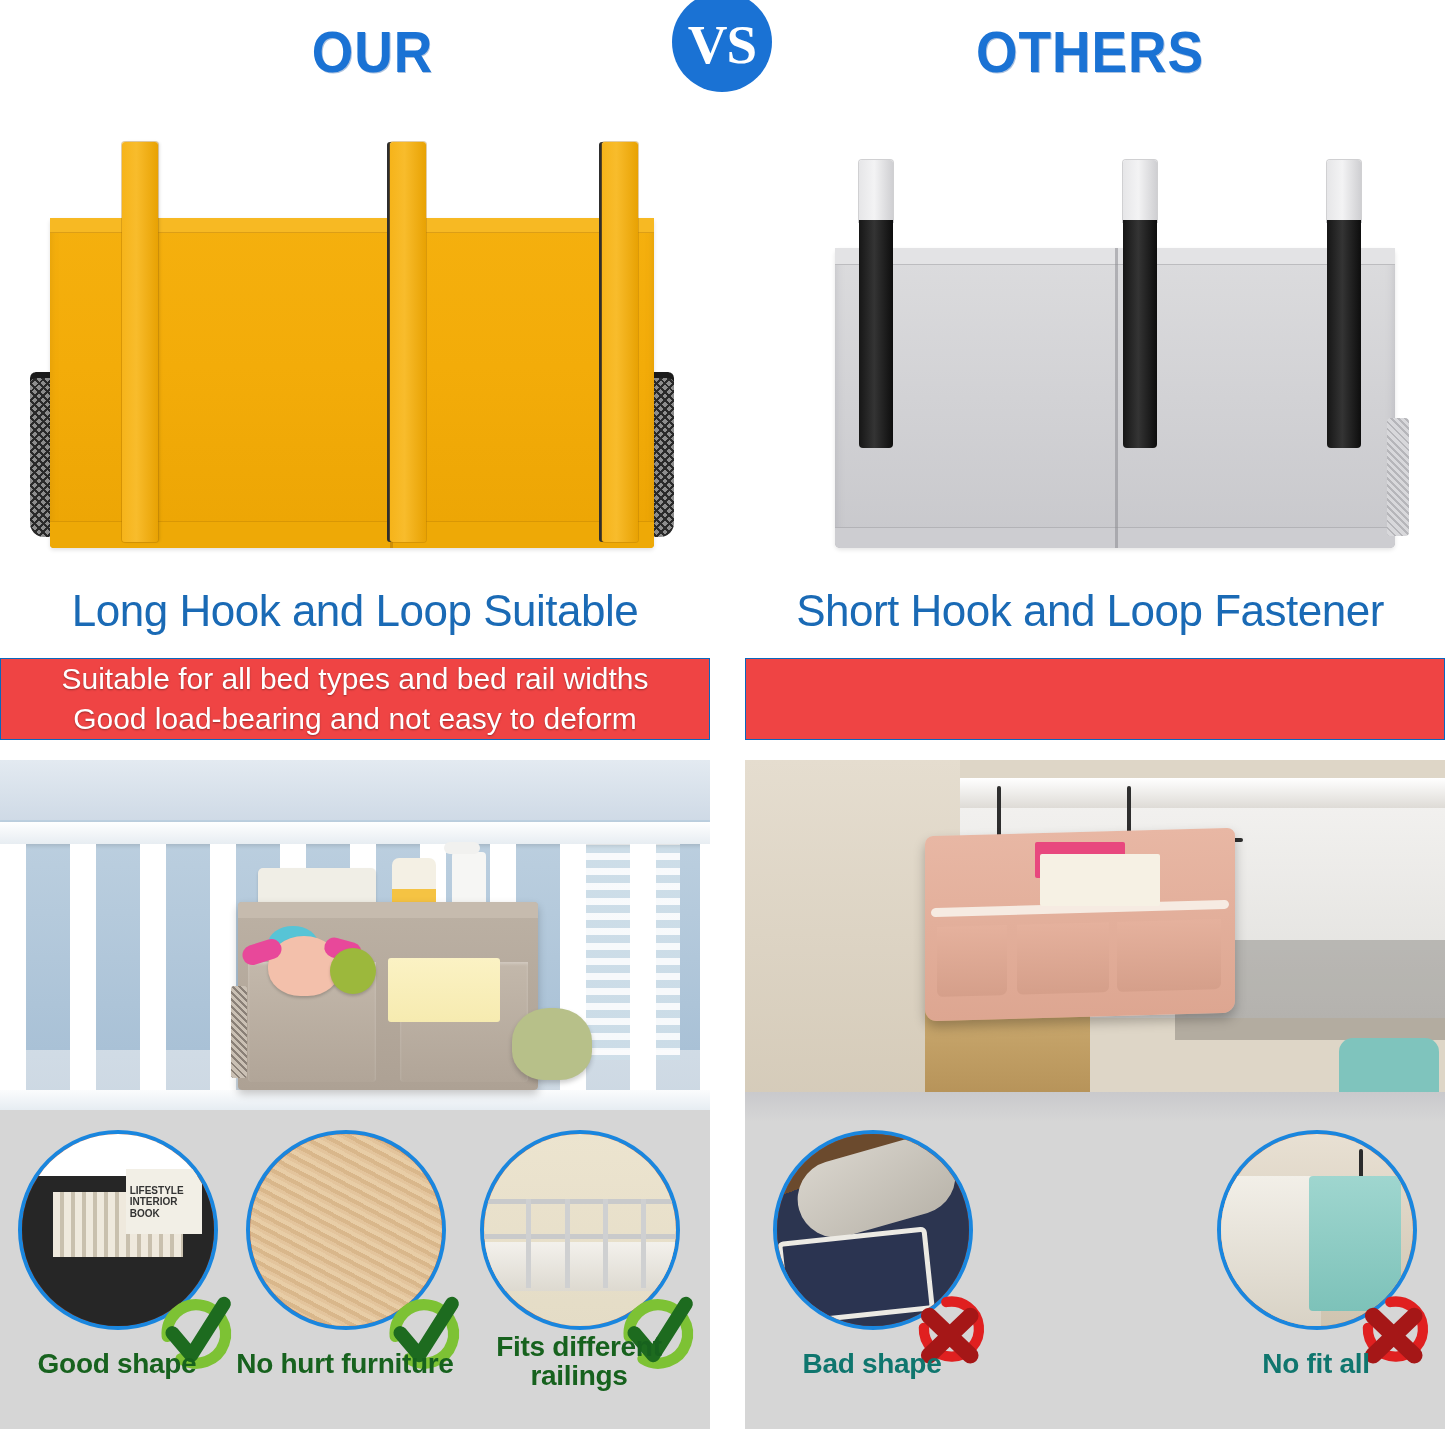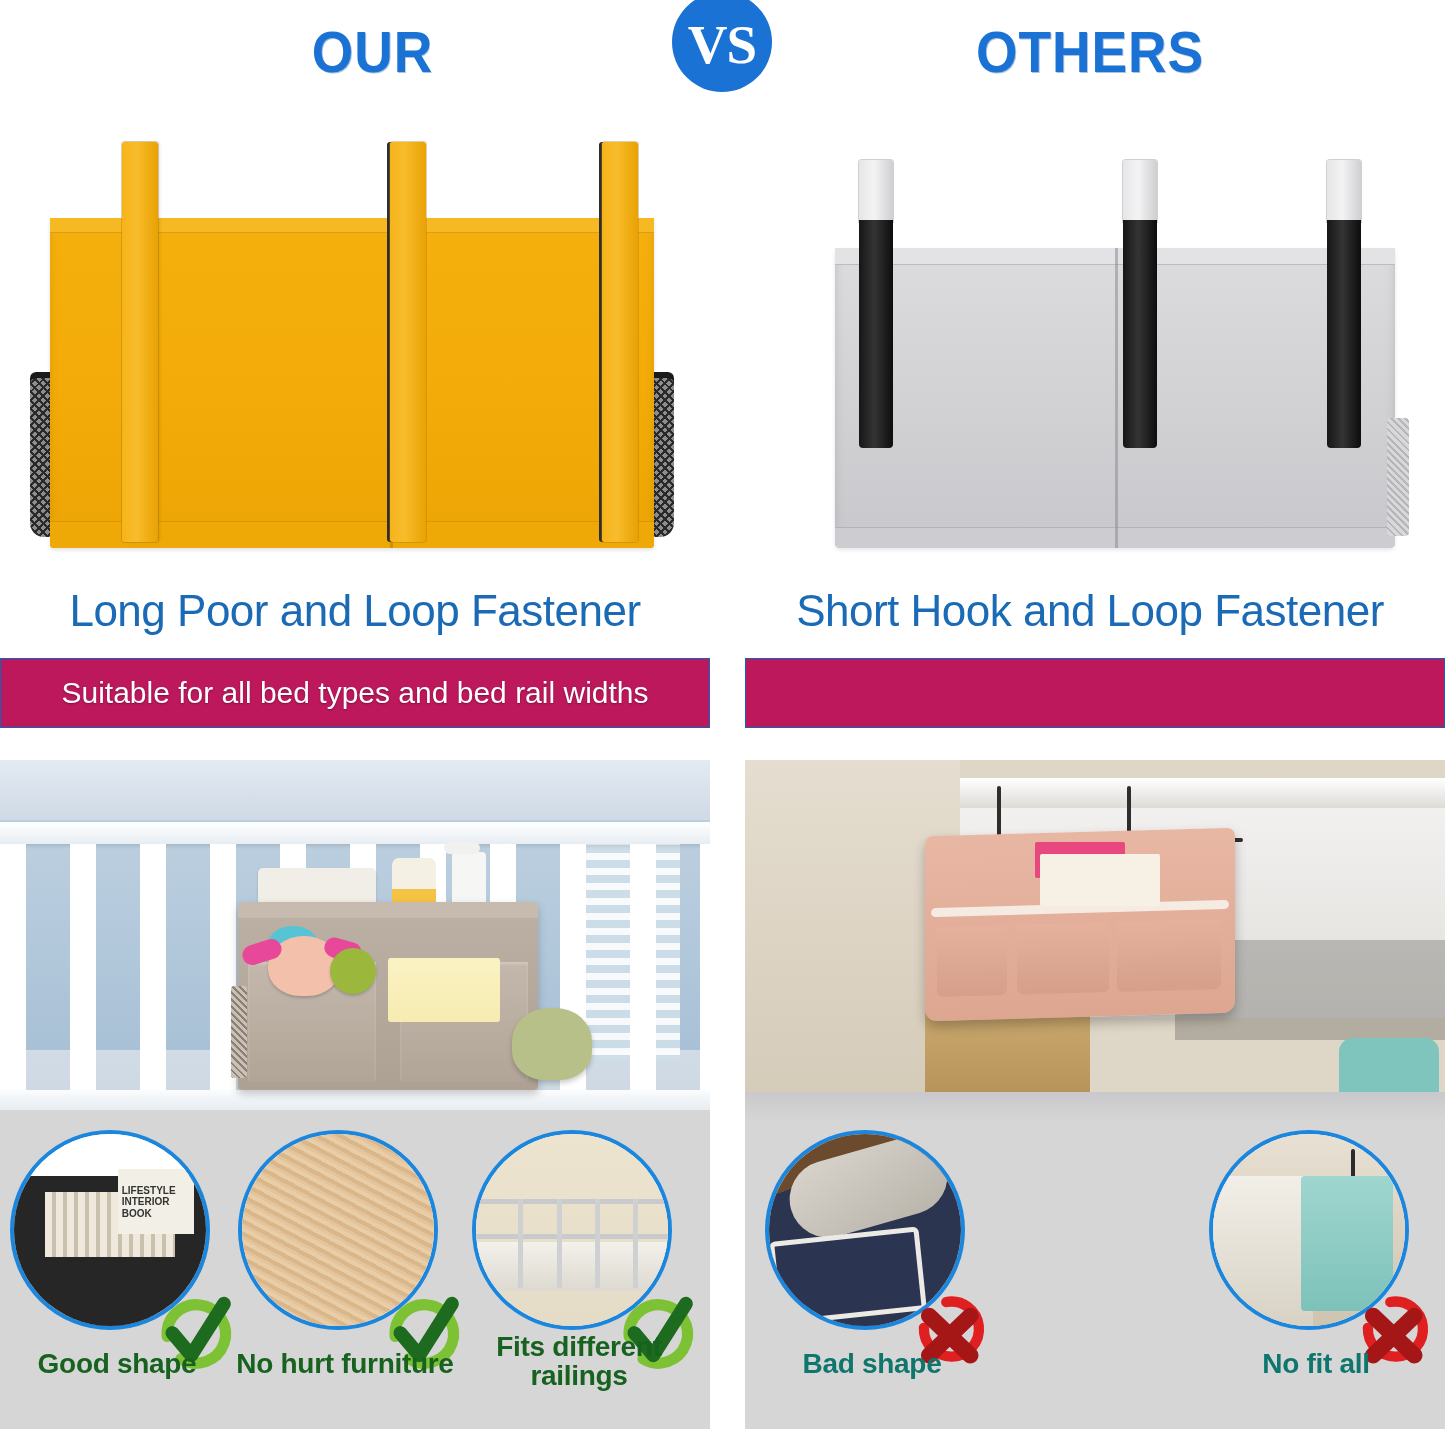--- a/index.html
+++ b/index.html
@@ -131,22 +131,22 @@
   .fast-cap {
     position:absolute; top:586px; height:56px;
     font-size:44px; color:#1a6ab5; text-align:center;
     letter-spacing:-0.5px; white-space:nowrap;
   }
   .fast-cap.left  { left:0px;   width:710px; }
   .fast-cap.right { left:735px; width:710px; }
 
   
   .banner {
-    position:absolute; top:658px; height:70px;
-    background:#be185d; color:#ffffff;
+    position:absolute; top:658px; height:82px;
+    background:#ef4444; color:#ffffff;
     display:flex; flex-direction:column; align-items:center; justify-content:center;
     font-size:30px; line-height:1.34; text-align:center;
     text-shadow:0 1px 2px rgba(0,0,0,.35);
     border:1px solid #0967bd;
   }
   .banner.left  { left:0px;   width:710px; }
   .banner.right { left:745px; width:700px; }
 
   
   .scene { position:absolute; top:760px; height:362px; overflow:hidden; }
@@ -256,23 +256,23 @@
 
   .co-item { position:absolute; top:8px; width:222px; height:290px; }
   .co-item.i1 { left:6px; }
   .co-item.i2 { left:234px; }
   .co-item.i3 { left:468px; }
   .callouts.right .co-item.i1 { left:16px; }
   .callouts.right .co-item.i2 { left:238px; }
   .callouts.right .co-item.i3 { left:460px; }
 
   .co-circle {
-    position:absolute; left:4px; top:0; width:200px; height:200px;
+    position:absolute; left:12px; top:0; width:200px; height:200px;
     border-radius:50%; border:4px solid #1a86de; overflow:hidden;
-    background:#ffffff;
+    background:#c2410c;
   }
   .co-mark {
     position:absolute; right:-8px; bottom:44px; width:86px; height:86px;
   }
   .co-label {
     position:absolute; left:0; bottom:42px; width:222px; text-align:center;
     font-weight:bold; font-size:28px; line-height:1.04; letter-spacing:-0.3px;
   }
   .callouts.left  .co-label { color:#17621e; }
   .callouts.right .co-label { color:#0f766e; }
@@ -349,25 +349,26 @@
       <div class="top"></div>
       <div class="velcro"></div>
     </div>
     <div class="g-strap" style="left:512px;">
       <div class="top"></div>
       <div class="velcro"></div>
     </div>
   </div>
 </div>
 
-<div class="fast-cap left">Long Poor and Loop Fastener</div>
+<div class="fast-cap left">Long Hook and Loop Suitable</div>
 <div class="fast-cap right">Short Hook and Loop Fastener</div>
 
 <div class="banner left">
   <div>Suitable for all bed types and bed rail widths</div>
+  <div>Good load-bearing and not easy to deform</div>
 </div>
 <div class="banner right">
 </div>
 
 <div class="scene left">
   <div class="crib-bg"></div>
   <div class="crib-wall"></div>
   <div class="crib-mattress"></div>
   <div class="crib-blanket"></div>
   <div class="crib-rail-top"></div>

